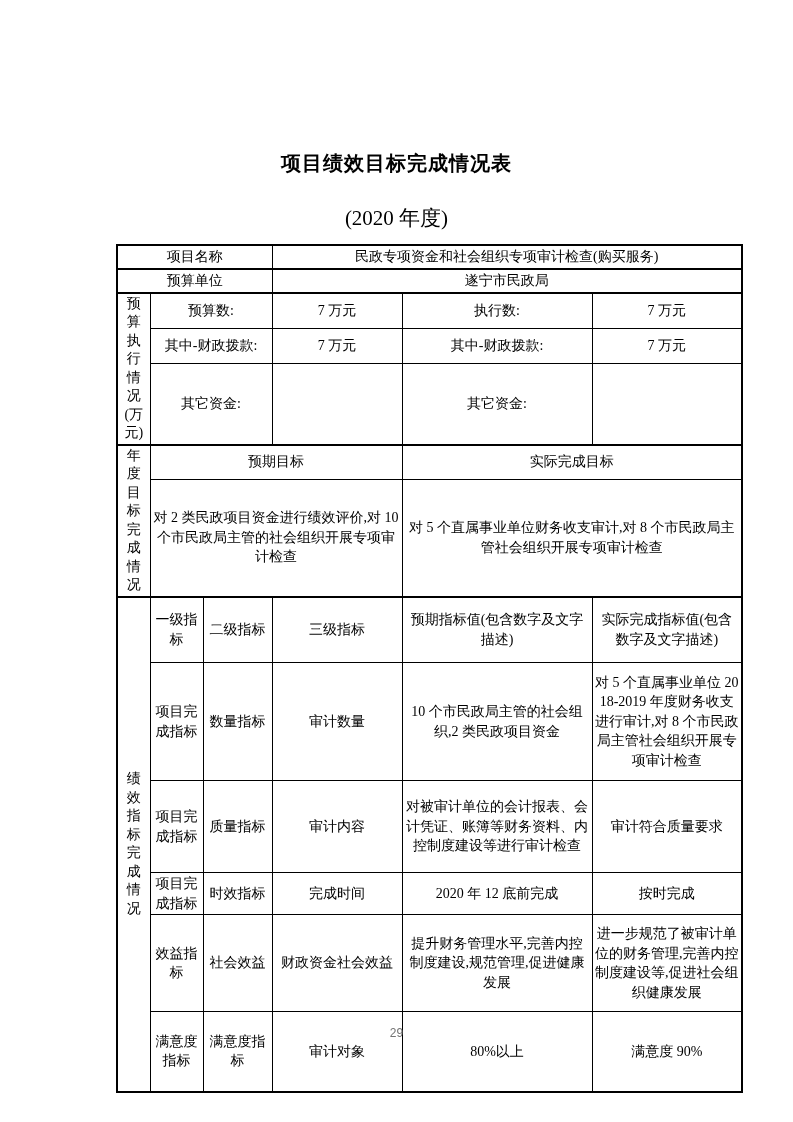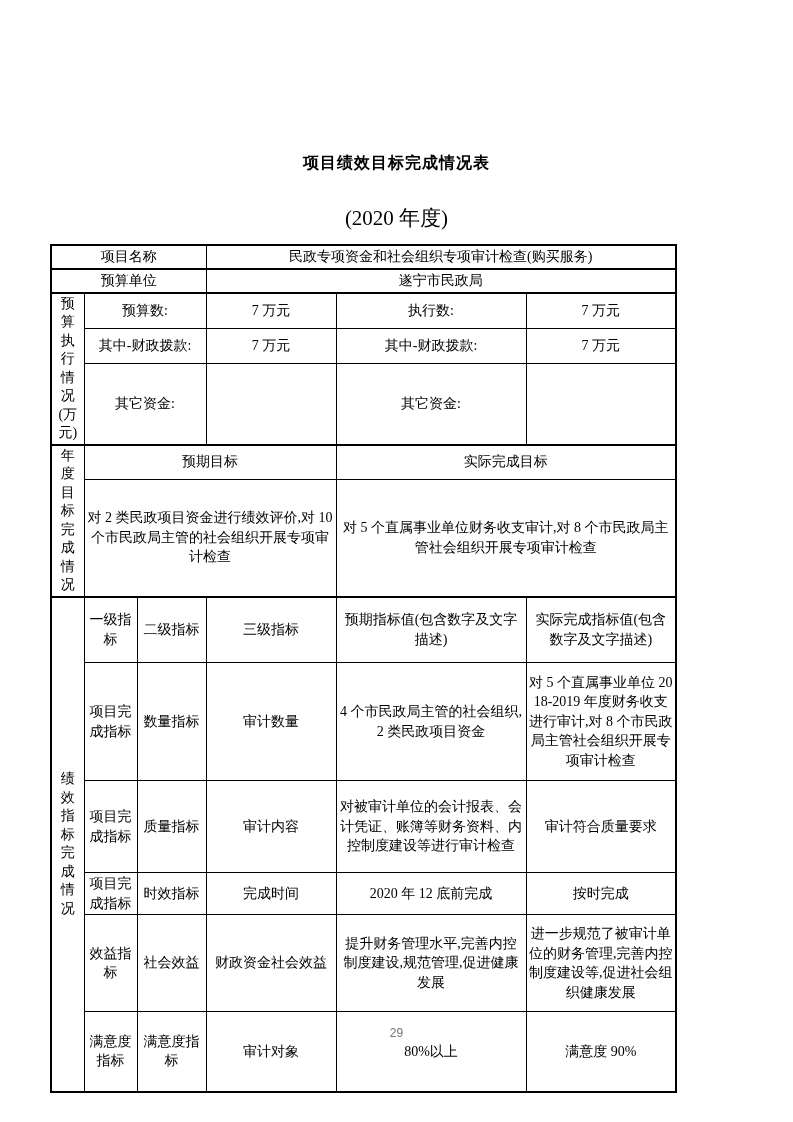--- a/index.html
+++ b/index.html
@@ -15,37 +15,37 @@
     height: 1122px;
     background: #ffffff;
     overflow: hidden;
   }
   .doc-title {
     margin: 0;
     padding-top: 148px;
     text-align: center;
     font-family: "Liberation Sans", "DejaVu Sans", sans-serif;
     font-weight: bold;
-    font-size: 16px;
+    font-size: 20px;
     line-height: 30px;
     letter-spacing: 1px;
   }
   .doc-subtitle {
     margin: 12px;
     padding-top: 14px;
     text-align: center;
     font-weight: normal;
     font-size: 21px;
     line-height: 28px;
   }
   table.perf {
     border-collapse: collapse;
     table-layout: fixed;
     width: 625px;
-    margin-left: 50px;
+    margin-left: 116px;
     margin-top: 11px;
     border: 2px solid #000;
     font-size: 14px;
     line-height: 1.4;
   }
   table.perf td {
     border: 1px solid #000;
     padding: 1px 2px;
     text-align: center;
     vertical-align: middle;
@@ -147,21 +147,21 @@
         <td>一级指标</td>
         <td>二级指标</td>
         <td>三级指标</td>
         <td>预期指标值(包含数字及文字描述)</td>
         <td>实际完成指标值(包含数字及文字描述)</td>
       </tr>
       <tr class="r-i1">
         <td>项目完成指标</td>
         <td>数量指标</td>
         <td>审计数量</td>
-        <td>4 个市民政局主管的社会组织,2 类民政项目资金</td>
+        <td>10 个市民政局主管的社会组织,2 类民政项目资金</td>
         <td>对 5 个直属事业单位 2018-2019 年度财务收支进行审计,对 8 个市民政局主管社会组织开展专项审计检查</td>
       </tr>
       <tr class="r-i2">
         <td>项目完成指标</td>
         <td>质量指标</td>
         <td>审计内容</td>
         <td>对被审计单位的会计报表、会计凭证、账簿等财务资料、内控制度建设等进行审计检查</td>
         <td>审计符合质量要求</td>
       </tr>
       <tr class="r-i3">

